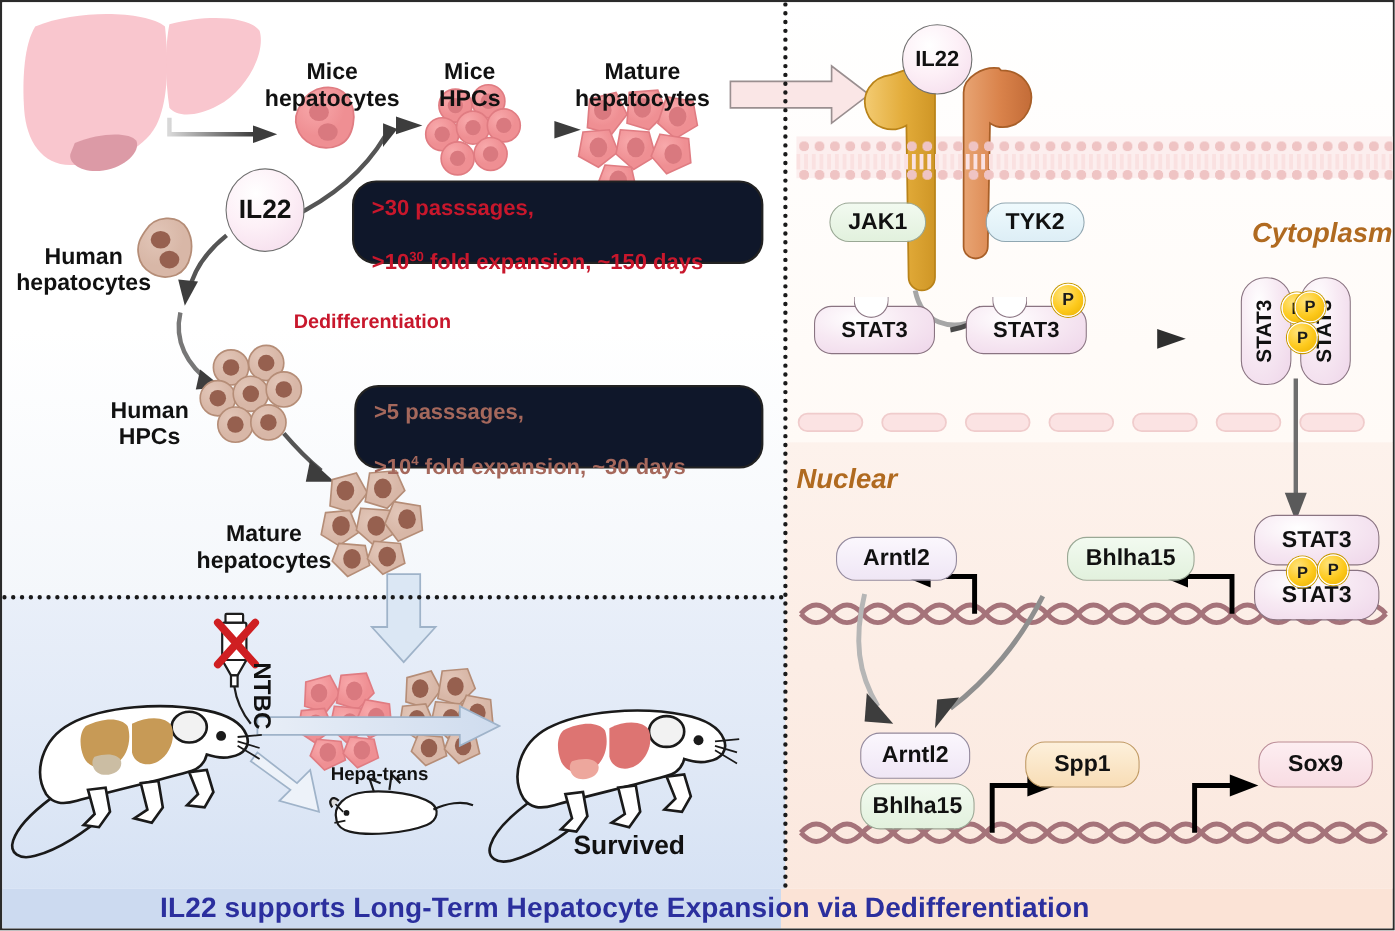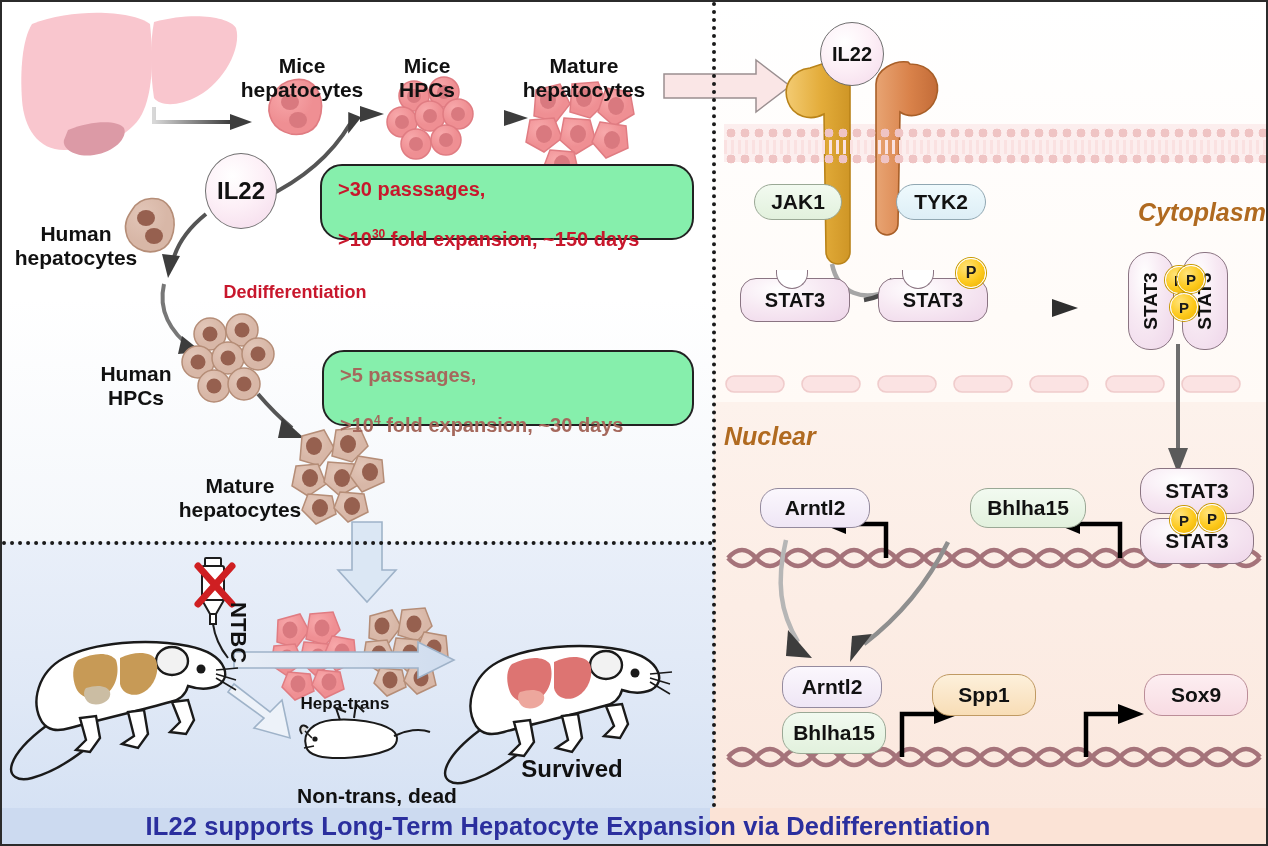--- a/index.html
+++ b/index.html
@@ -29,21 +29,21 @@
 
   
   .lbl{position:absolute;font-weight:bold;color:#111;line-height:1.12;
        text-align:center;white-space:pre-line;margin-top:24px;}
   .red{color:#c8172c;}
   .brown{color:#a5685c;}
   .ital{font-style:italic;color:#b06a20;font-weight:bold;}
 
   
   .callout{position:absolute;box-sizing:border-box;border:2px solid #222;
-           border-radius:22px;background:#86efac;display:flex;align-items:center;}
+           border-radius:22px;background:#0f172a;display:flex;align-items:center;}
   .callout .txt{font-weight:bold;line-height:1.24;white-space:pre-line;padding-left:16px;}
 
   
   .pill{position:absolute;box-sizing:border-box;border:1.6px solid #7d6a72;
         border-radius:999px;display:flex;align-items:center;justify-content:center;
         font-weight:bold;color:#111;text-align:center;}
   .pill.stat{background:radial-gradient(ellipse at 35% 25%,#ffffff 0%,#f7e9f3 45%,#eed5e9 100%);
              border-color:#8a7482;}
   .pill.green{background:linear-gradient(180deg,#f2faf0 0%,#e2f1dd 100%);border-color:#9aa895;}
   .pill.blue{background:linear-gradient(180deg,#effafd 0%,#ddeef6 100%);border-color:#90a7b2;}
@@ -245,21 +245,21 @@
 hepatocytes</div>
   <div class="lbl" style="left:82px;top:336px;width:104px;font-size:21px;">Human
 HPCs</div>
   <div class="lbl" style="left:172px;top:448px;width:132px;font-size:21px;">Mature
 hepatocytes</div>
 
   <div id="il22-left" style="left:203px;top:151px;width:70px;height:74px;font-size:24px;">
     <span>IL22</span>
   </div>
 
-  <div class="lbl red" style="left:178px;top:256px;width:230px;font-size:18px;text-align:center;">Dedifferentiation</div>
+  <div class="lbl red" style="left:178px;top:256px;width:230px;font-size:18px;text-align:right;">Dedifferentiation</div>
 
   <div class="callout" style="left:318px;top:162px;width:374px;height:76px;">
     <div class="txt red" style="font-size:20px;">
       <span>&gt;30 passsages,</span><br>
       <span>&gt;10</span><sup style="font-size:12px;">30</sup><span> fold expansion, ~150 days</span>
     </div>
   </div>
 
   <div class="callout" style="left:320px;top:348px;width:372px;height:76px;">
     <div class="txt brown" style="font-size:20px;">
@@ -387,21 +387,20 @@
                C526 164, 512 160, 508 150 C504 140, 504 128, 510 122 Z" fill="#dd7472"></path>
       <path d="M552 120 C568 112, 584 114, 588 122 C592 134, 586 148, 576 154
                C566 160, 554 156, 552 146 Z" fill="#dd7472"></path>
       <path d="M518 150 C530 146, 540 148, 542 154 C544 162, 534 168, 524 166
                C516 164, 514 154, 518 150 Z" fill="#eda79d"></path>
     </g>
   </svg>
 
   <div class="lbl" style="left:216px;top:576px;width:32px;font-size:22px;writing-mode:vertical-rl;">NTBC</div>
   <div class="lbl" style="left:248px;top:668px;width:190px;font-size:17px;">Hepa-trans</div>
-  <div class="lbl" style="left:280px;top:758px;width:190px;font-size:21px;">Non-trans, dead</div>
   <div class="lbl" style="left:500px;top:730px;width:140px;font-size:24px;">Survived</div>
 
   <svg width="556" height="806" class="nohit" style="left:712px;top:0;">
     <defs>
       <linearGradient id="recvL" x1="0" y1="0" x2="1" y2="0">
         <stop offset="0%" stop-color="#f3cb72"></stop>
           <stop offset="55%" stop-color="#e3ac3a"></stop>
         <stop offset="100%" stop-color="#cf9626"></stop>
       </linearGradient>
       <linearGradient id="recvR" x1="0" y1="0" x2="1" y2="0">

